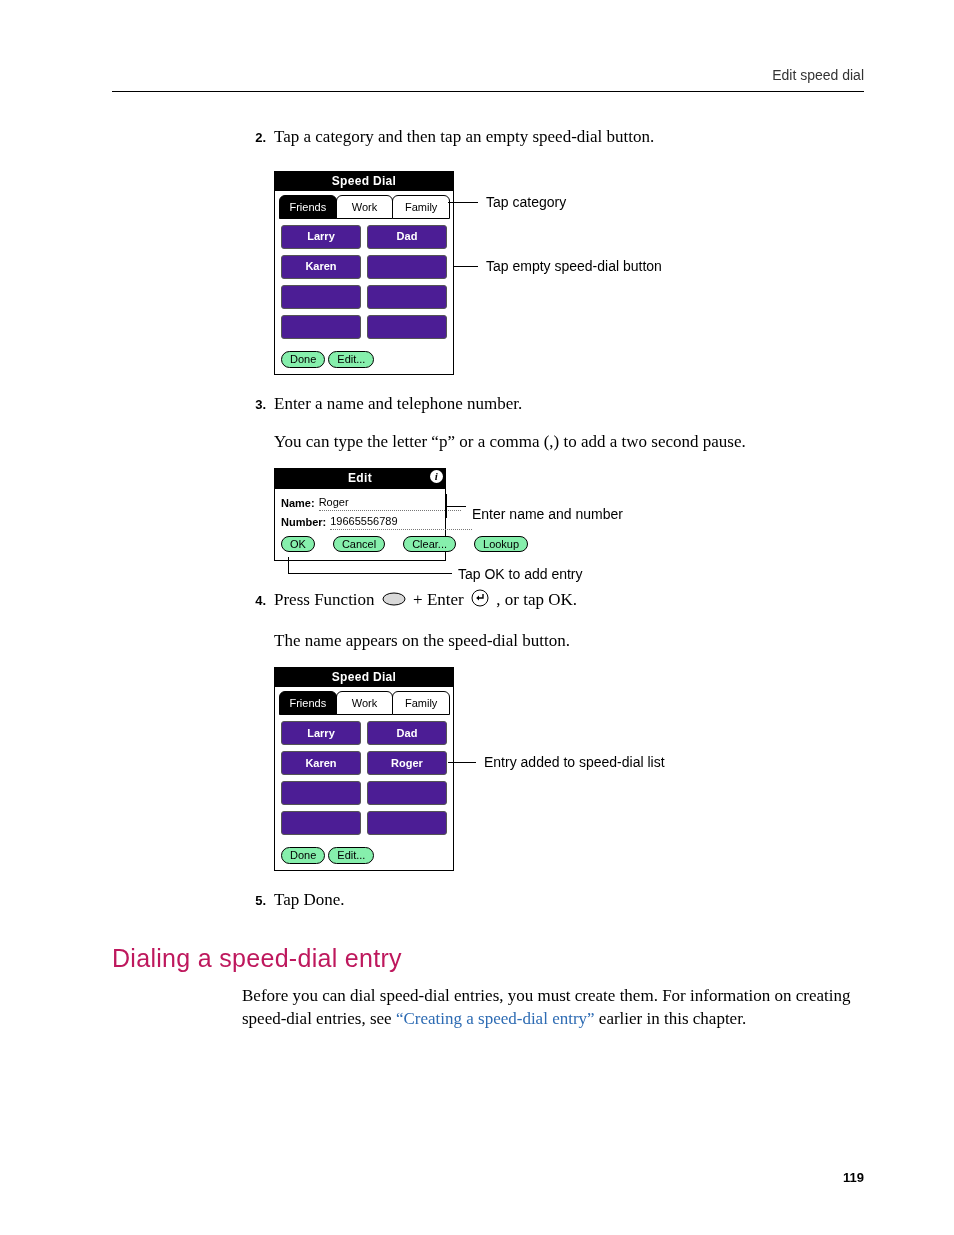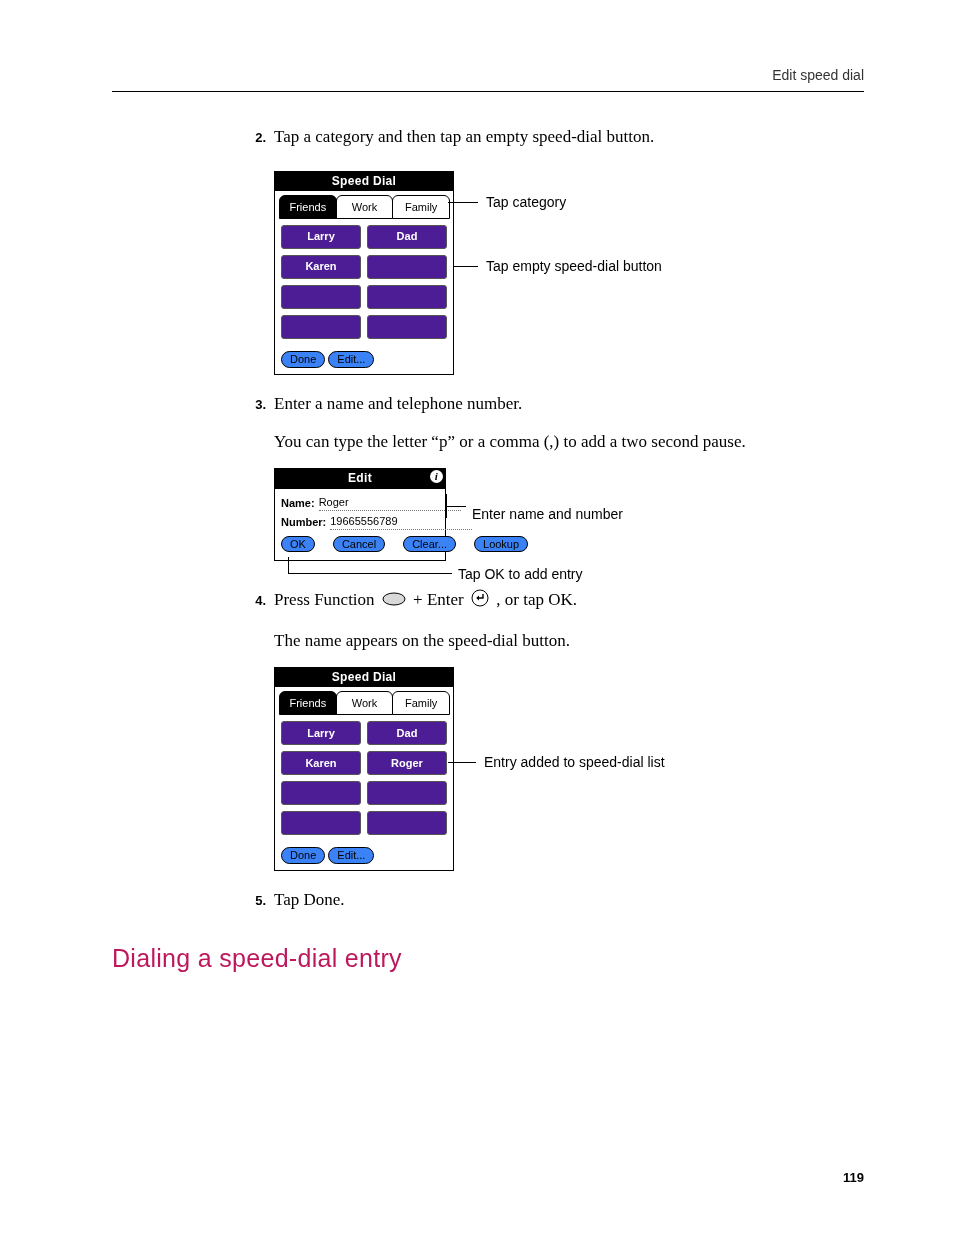--- a/index.html
+++ b/index.html
@@ -135,21 +135,21 @@
   .phone-footer {
     padding: 2px 6px 6px 6px;
     display: flex;
     gap: 3px;
   }
   .pill {
     border: 1px solid #000;
     border-radius: 10px;
     font-size: 11px;
     padding: 1px 8px 1px 8px;
-    background: #3b82f6;
+    background: #86efac;
     cursor: pointer;
     line-height: 1.15;
   }
 
   
   .edit-body {
     padding: 6px 6px 8px 6px;
     font-size: 11px;
   }
   .edit-row {
@@ -409,16 +409,19 @@
     <div class="step">
       <div class="step-num">5.</div>
       <div class="step-body">
         <p class="step-text">Tap Done.</p>
       </div>
     </div>
 
   </div>
 
   <h2 class="h2">Dialing a speed-dial entry</h2>
+  <p class="body-para">
+    <span>Before you can dial speed-dial entries, you must create them. For information on creating speed-dial entries, see </span><a href="#" class="cross-ref">“Creating a speed-dial entry”</a><span> earlier in this chapter.</span>
+  </p>
 
 </div>
 
 <div class="page-num">119</div>
 
 </body></html>

